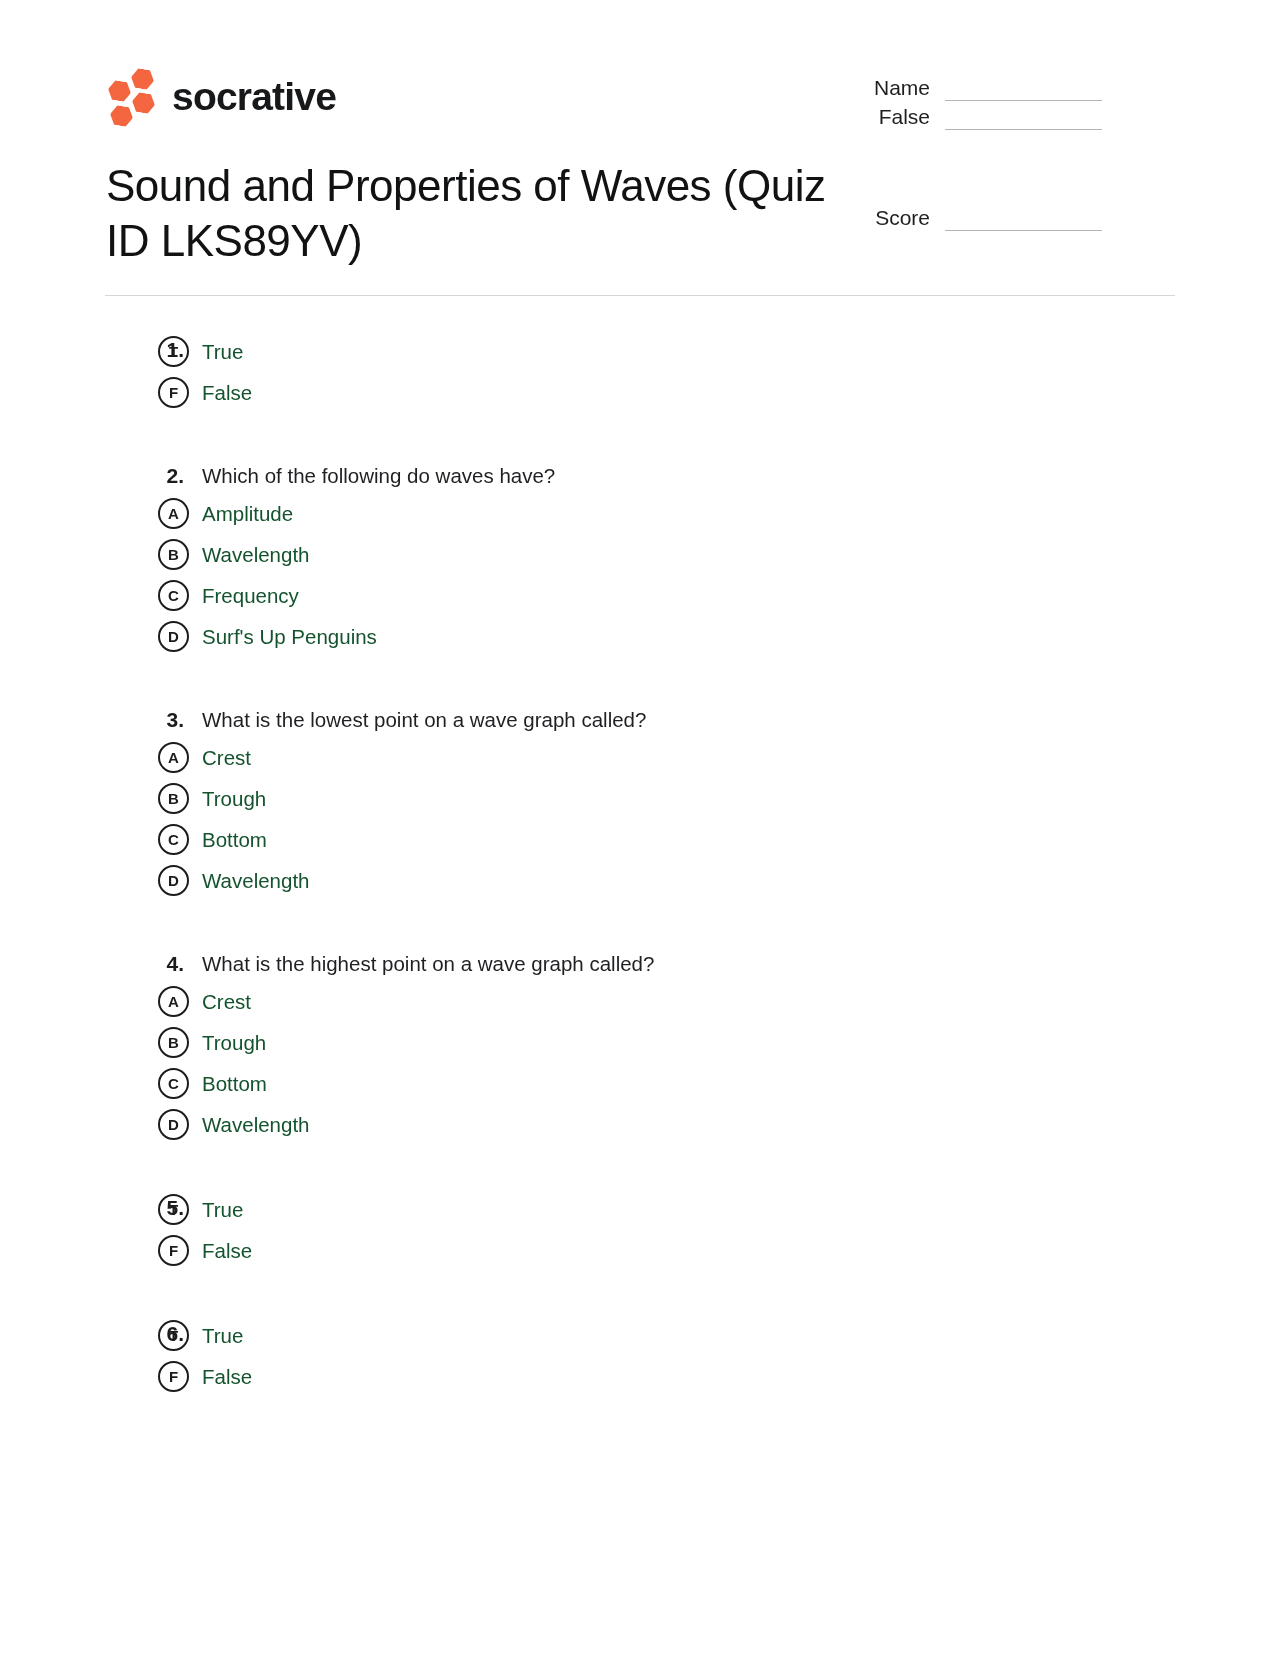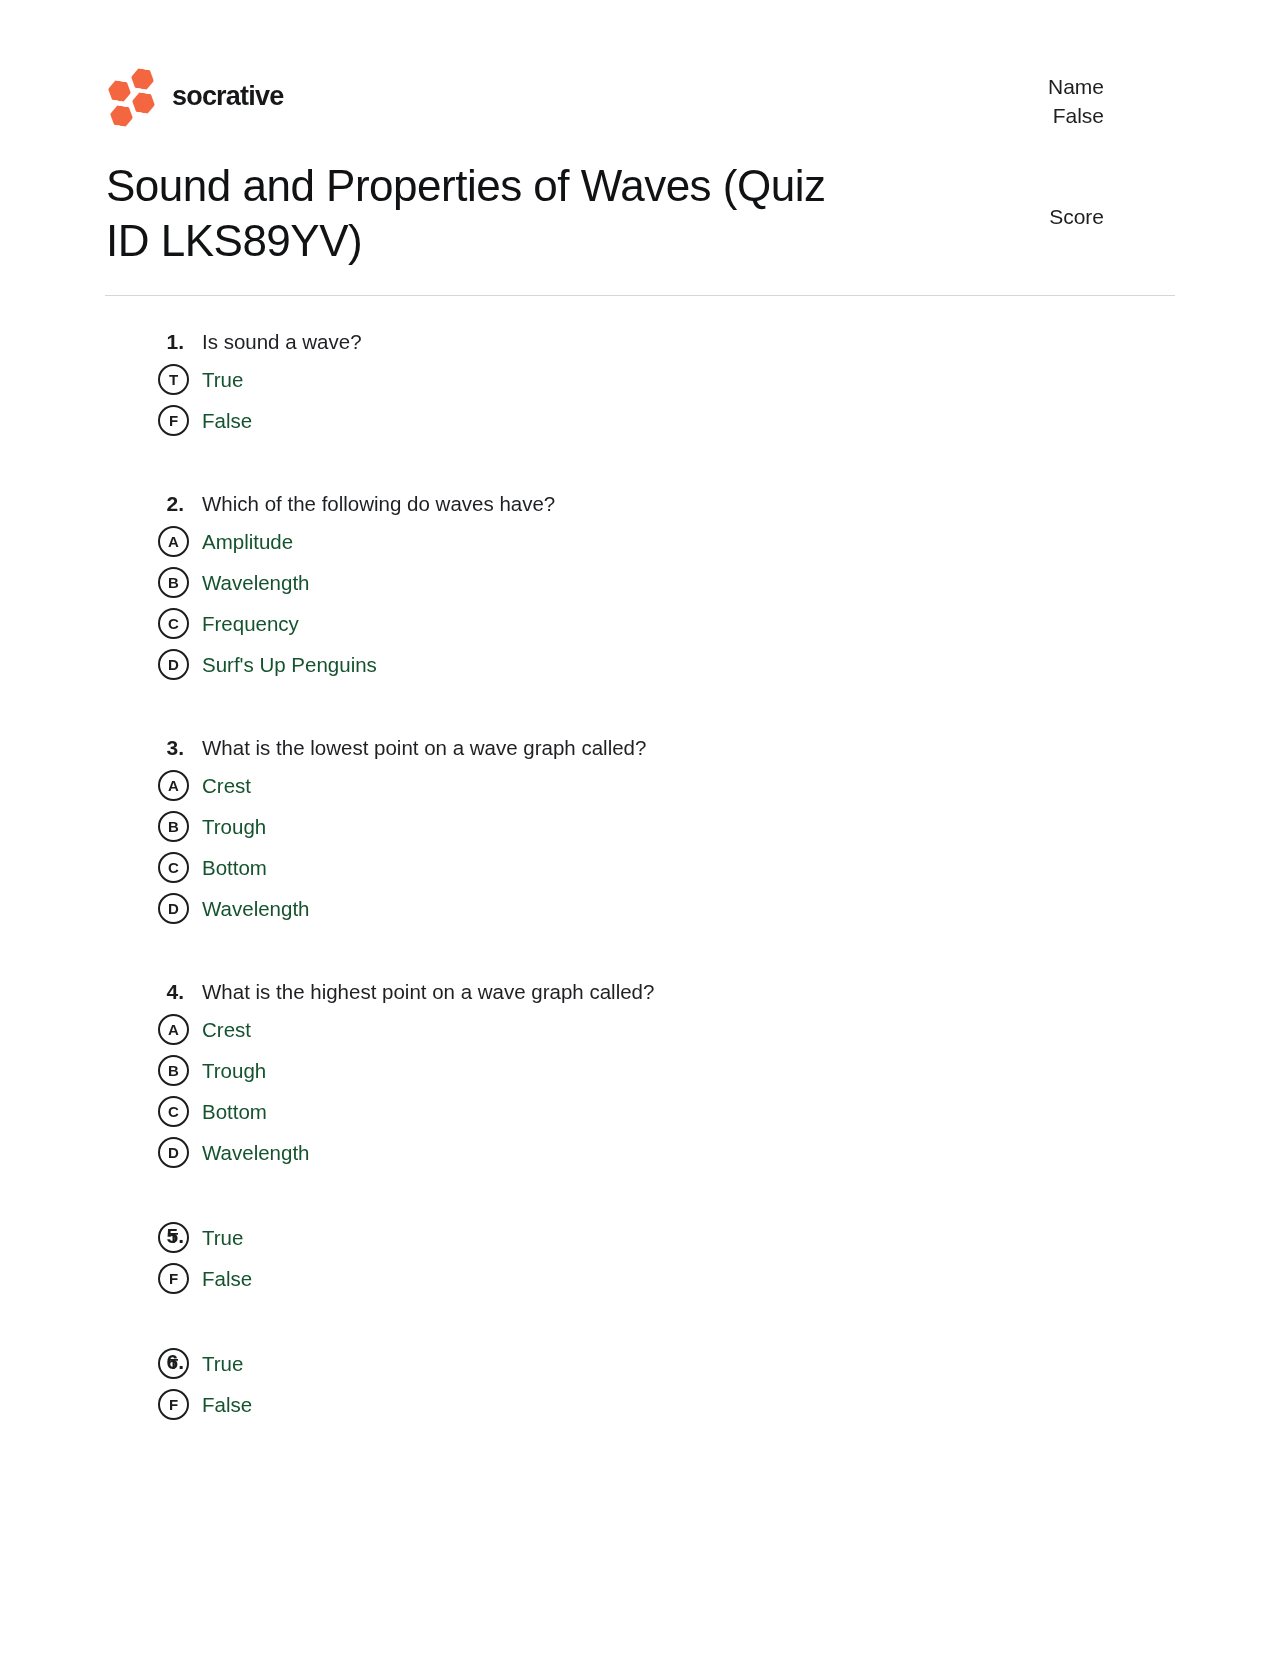--- a/index.html
+++ b/index.html
@@ -36,37 +36,36 @@
     height: 20px;
     background: var(--accent, #F4663F);
     clip-path: polygon(25% 0%, 75% 0%, 100% 50%, 75% 100%, 25% 100%, 0% 50%);
     transform: rotate(10deg);
   }
   .hex-a { left: 27px; top: 1px; }
   .hex-b { left: 4px;  top: 13px; }
   .hex-c { left: 28px; top: 25px; }
   .hex-d { left: 6px;  top: 38px; }
   .logo-text {
-    font-size: 27px;
+    font-size: 39px;
     font-weight: 700;
     letter-spacing: -0.8px;
     color: #17181a;
     line-height: 1;
     padding-bottom: 4px;
   }
 
   
   .field-row {
     position: absolute;
     left: 858px;
     width: 246px;
     height: 27px;
     display: flex;
     align-items: flex-end;
-    flex-direction: column;
   }
   .field-row.name-row  { top: 74px; }
   .field-row.date-row  { top: 103px; }
   .field-row.score-row { top: 204px; }
   .field-label {
     flex: 0 0 72px;
     text-align: right;
     font-size: 21px;
     line-height: 26px;
     color: #1f1f1f;
@@ -187,21 +186,20 @@
   <div class="field-row score-row">
     <span class="field-label">Score</span>
     <span class="field-line"></span>
   </div>
 
   <hr class="divider">
 
   <main class="questions">
       <section class="question">
       <span class="q-num">1.</span>
-      <div class="q-text">Is sound a wave?</div>
       <div class="options">
           <div class="option">
       <span class="option-circle">T</span>
       <span class="option-label">True</span>
     </div>
           <div class="option">
       <span class="option-circle">F</span>
       <span class="option-label">False</span>
     </div>
         </div>

